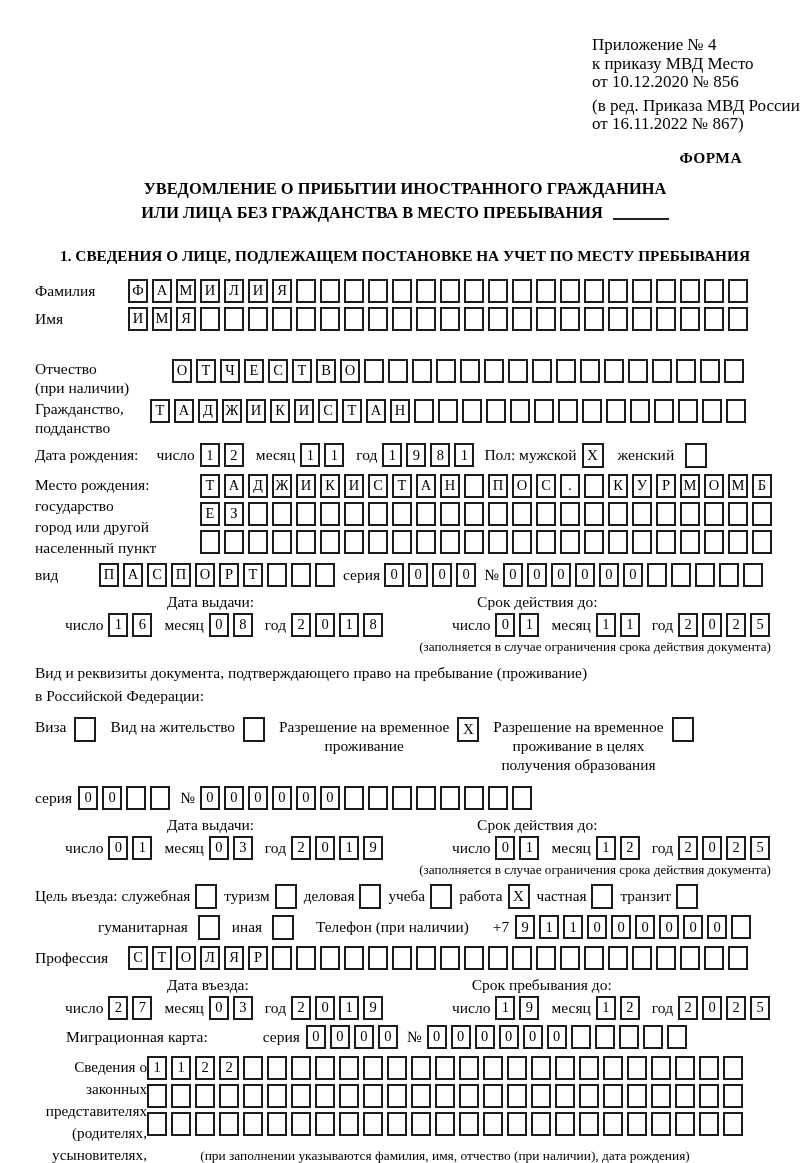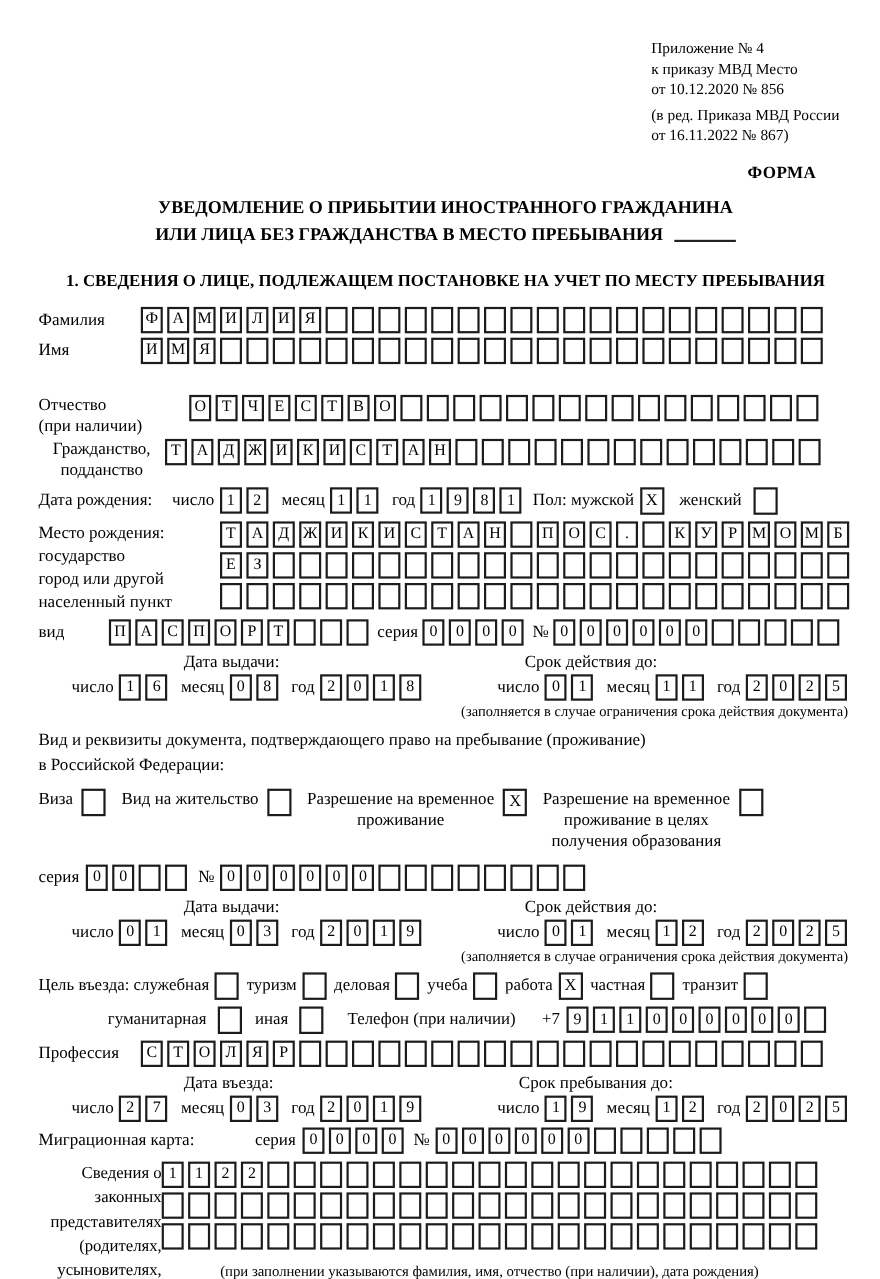--- a/index.html
+++ b/index.html
@@ -1,34 +1,34 @@
 <!DOCTYPE html>
 <html><head>
 <meta charset="utf-8">
 <style>
   html,body{margin:0;padding:0;background:#fff;color:#000;
     font-family:"Liberation Serif","DejaVu Serif",serif;}
   .page{width:800px;height:1163px;box-sizing:border-box;
     padding:36px 25px 0 35px;overflow:hidden;position:relative;background:#fff;}
 
   
-  .hdr-note{margin-left:auto;width:183px;font-size:14px;line-height:18.5px;white-space:nowrap;}
+  .hdr-note{margin-left:auto;width:183px;font-size:17px;line-height:18.5px;white-space:nowrap;}
   .hdr-note .gap{margin-top:5px;}
   .forma{text-align:right;padding-right:33px;font-weight:bold;font-size:15.5px;
     letter-spacing:.4px;margin-top:15px;}
 
   .title{text-align:center;font-weight:bold;font-size:16.4px;line-height:24px;margin-top:10px;}
   .title-underline{display:inline-block;width:56px;border-bottom:2px solid #222;
     height:1px;margin-left:10px;transform:translateY(2px);}
   .sec-head{text-align:center;font-weight:bold;font-size:15.3px;margin-top:22px;margin-bottom:14px;}
 
   .frow{display:flex;align-items:center;margin-bottom:4px;font-size:15.5px;}
   .frow.top{align-items:flex-start;}
   .flabel{flex:0 0 auto;white-space:nowrap;}
-  .w93{width:93px;} .w137{width:137px;} .w115{width:115px;text-align:center;} .w64{width:64px;}
+  .w93{width:93px;} .w137{width:137px;} .w115{width:115px;} .w64{width:64px;}
   .lbl-lines div{line-height:19px;}
 
   .cells{display:inline-flex;gap:4px;flex:0 0 auto;}
   .cell{box-sizing:border-box;width:20px;height:24px;border:2px solid #1c1c1c;background:#fff;
     display:inline-flex;align-items:center;justify-content:center;
     font-size:14.5px;line-height:1;}
   .cb{box-sizing:border-box;width:22px;height:25px;border:2px solid #1c1c1c;background:#fff;
     display:inline-flex;align-items:center;justify-content:center;font-size:15px;flex:0 0 auto;}
 
   .dlabel{margin:0 5px 0 12px;white-space:nowrap;}
@@ -619,21 +619,21 @@
       <span class="dlabel">год</span>
       <span class="cells">
           <span class="cell">2</span>
           <span class="cell">0</span>
           <span class="cell">2</span>
           <span class="cell">5</span>
         </span>
     </span>
   </div>
 
-  <div class="frow" style="margin-bottom:7px;">
+  <div class="frow" style="margin-bottom:7px;margin-left:31px;">
     <span class="flabel mc-label">Миграционная карта:</span>
     <span class="dlabel" style="margin-left:0;margin-right:6px;">серия</span>
     <span class="cells">
         <span class="cell">0</span>
         <span class="cell">0</span>
         <span class="cell">0</span>
         <span class="cell">0</span>
       </span>
     <span class="dlabel" style="margin-left:9px;margin-right:5px;">№</span>
     <span class="cells">

